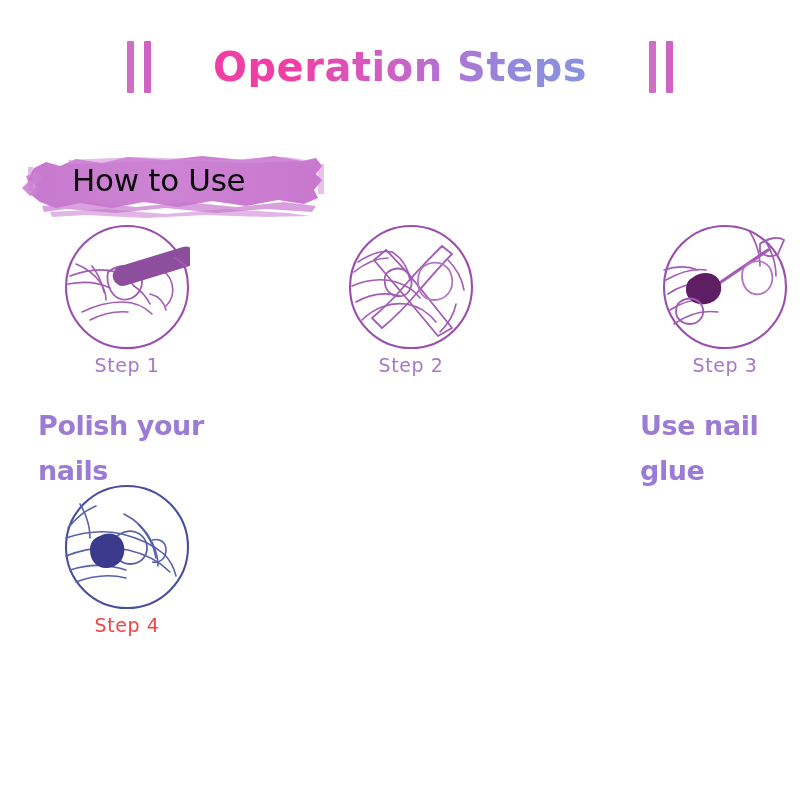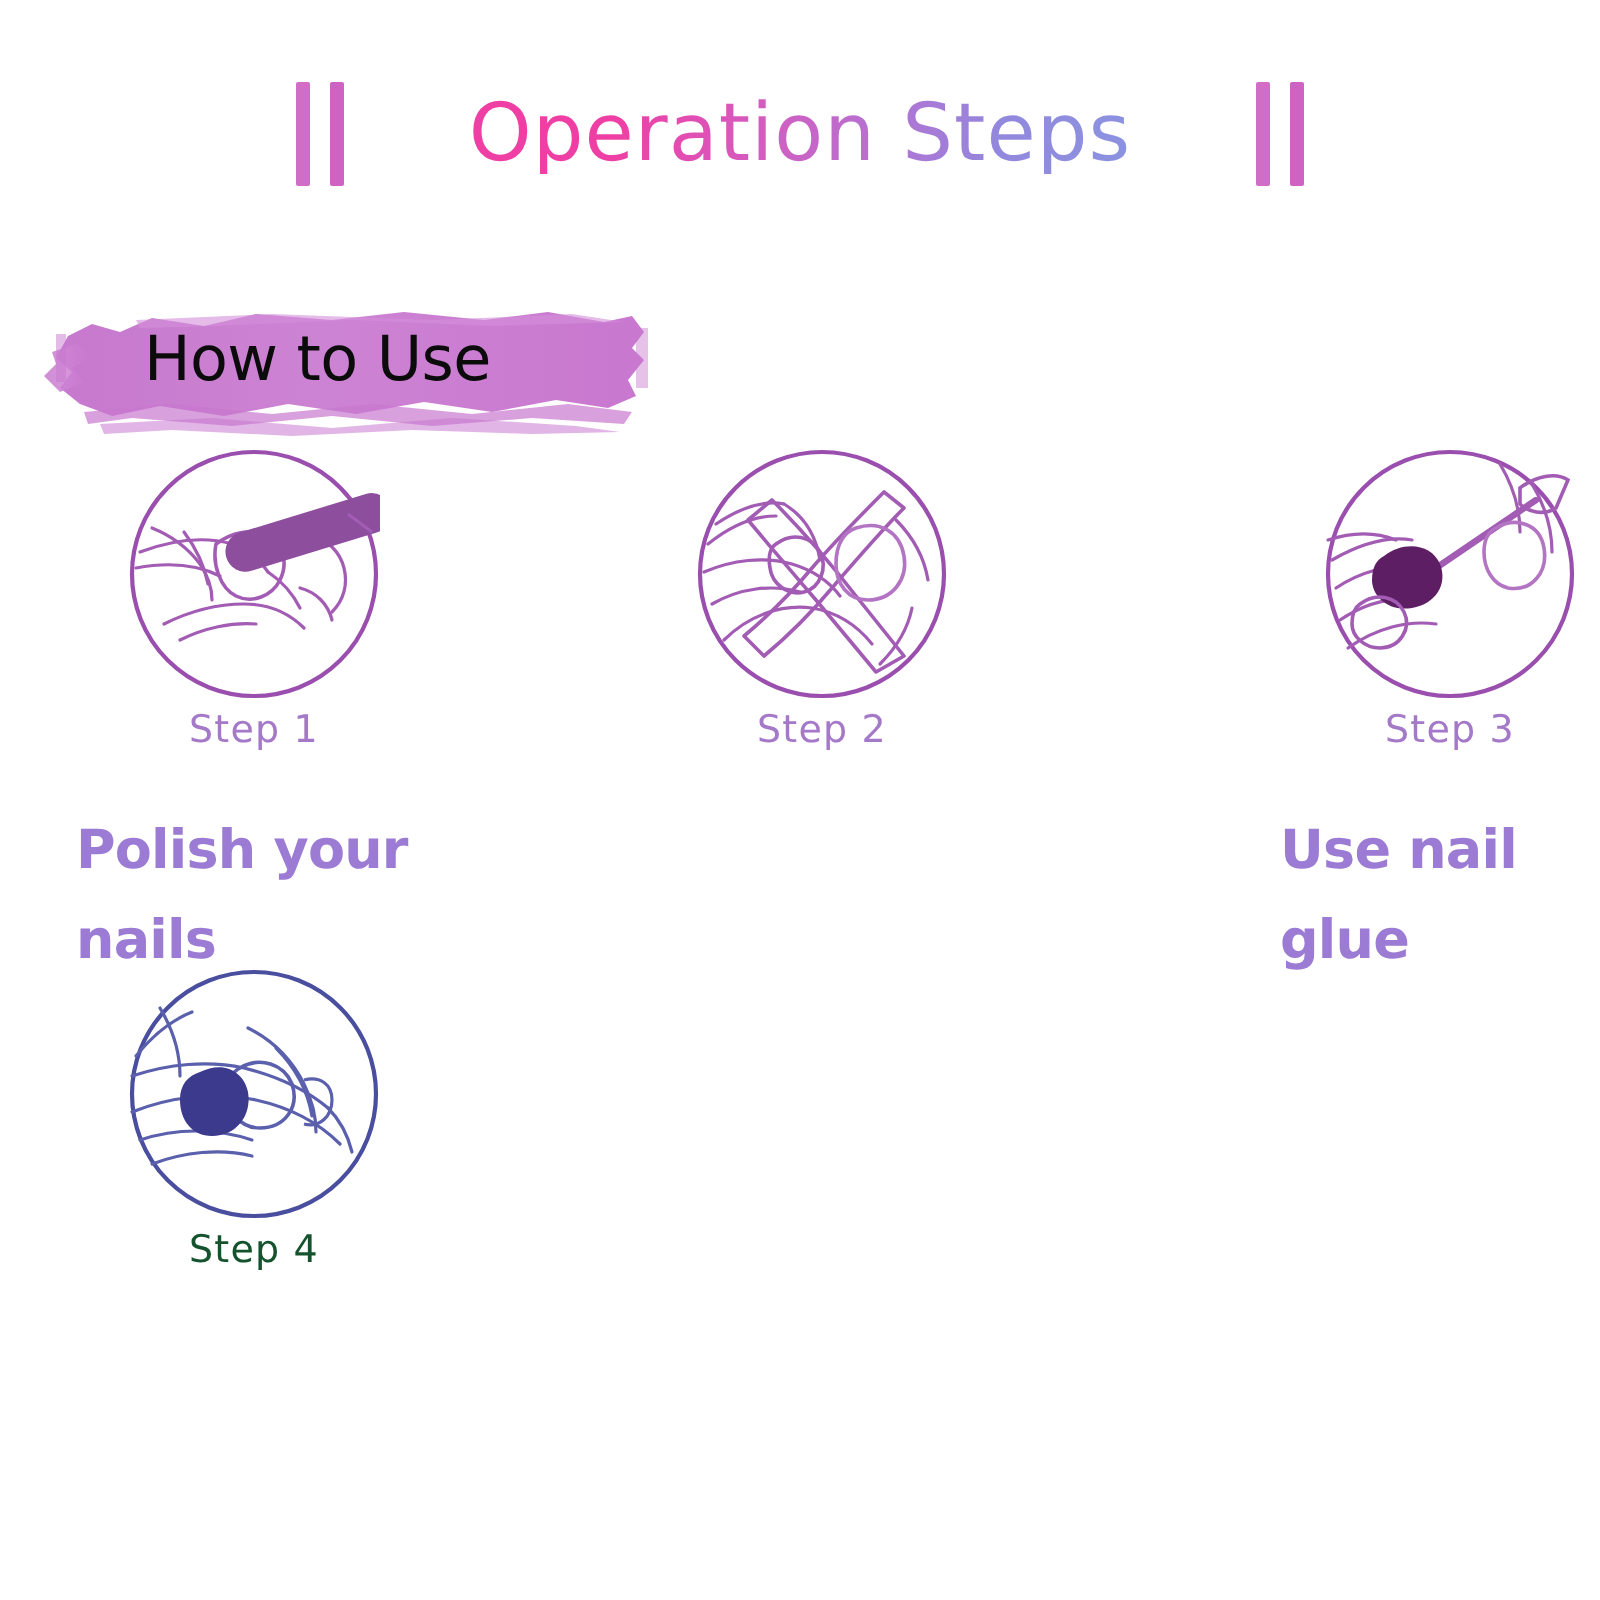--- a/index.html
+++ b/index.html
@@ -38,21 +38,21 @@
   .vbar {
     width: 7px;
     height: 52px;
     border-radius: 1px;
   }
   .vbar.a { background: #d06ec6; }
   .vbar.b { background: #cf63c4; }
 
   #page-title {
     font-family: "DejaVu Sans", sans-serif;
-    font-weight: 400;
+    font-weight: 700;
     font-size: 40px;
     letter-spacing: 0.5px;
     line-height: 1;
     background-image: linear-gradient(95deg,
         #ef3fa4 0%,
         #ef3fa4 22%,
         #d45cc0 44%,
         #b472d2 62%,
         #9288dd 80%,
         #8b93e0 100%);
@@ -128,21 +128,21 @@
     font-family: "DejaVu Sans", sans-serif;
     font-weight: 700;
     font-size: 27px;
     line-height: 1.65;
     letter-spacing: -0.4px;
     max-width: 175px;
   }
 
   .purple .step-number { color: #a479c8; }
   .purple .step-caption { color: #9b7bd4; margin-top: 28px; }
-  .blue .step-number { color: #14532d; }
+  .blue .step-number { color: #ef4444; }
   .blue .step-caption { color: #7791d8; }
 </style>
 </head>
 <body>
 
 <div id="title-row">
   <span class="bar-group left">
     <span class="vbar a"></span>
     <span class="vbar b"></span>
   </span>

